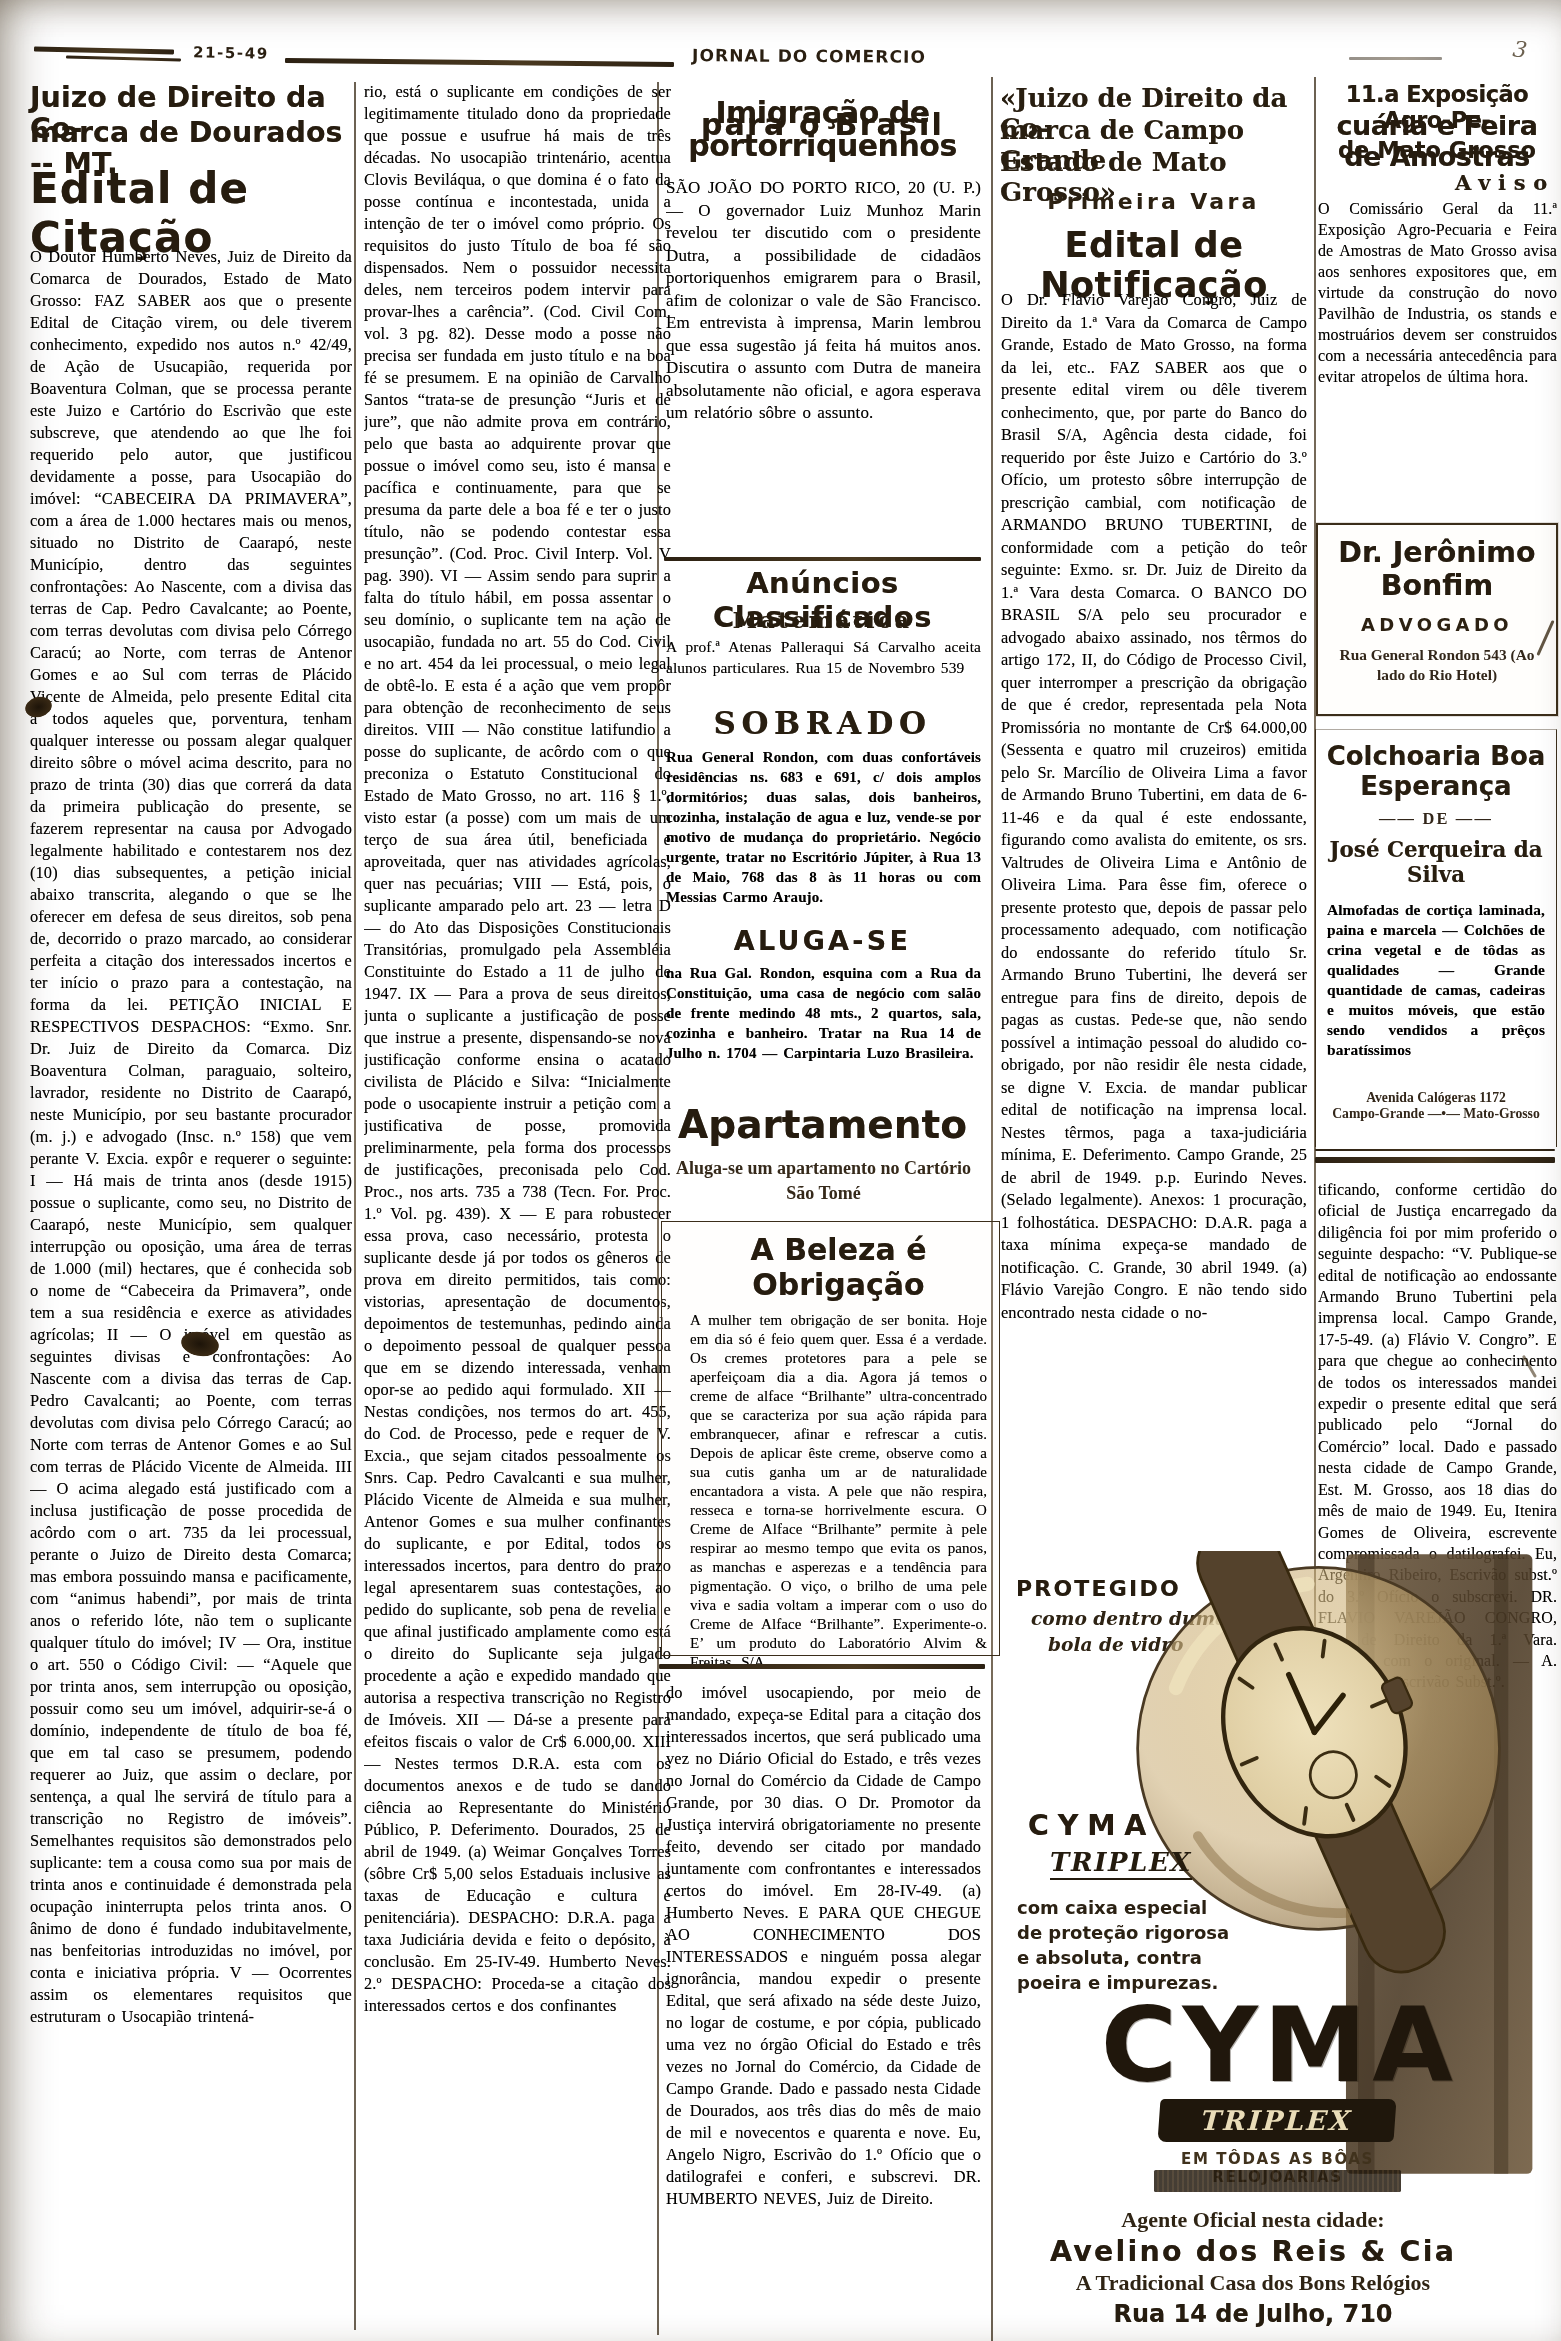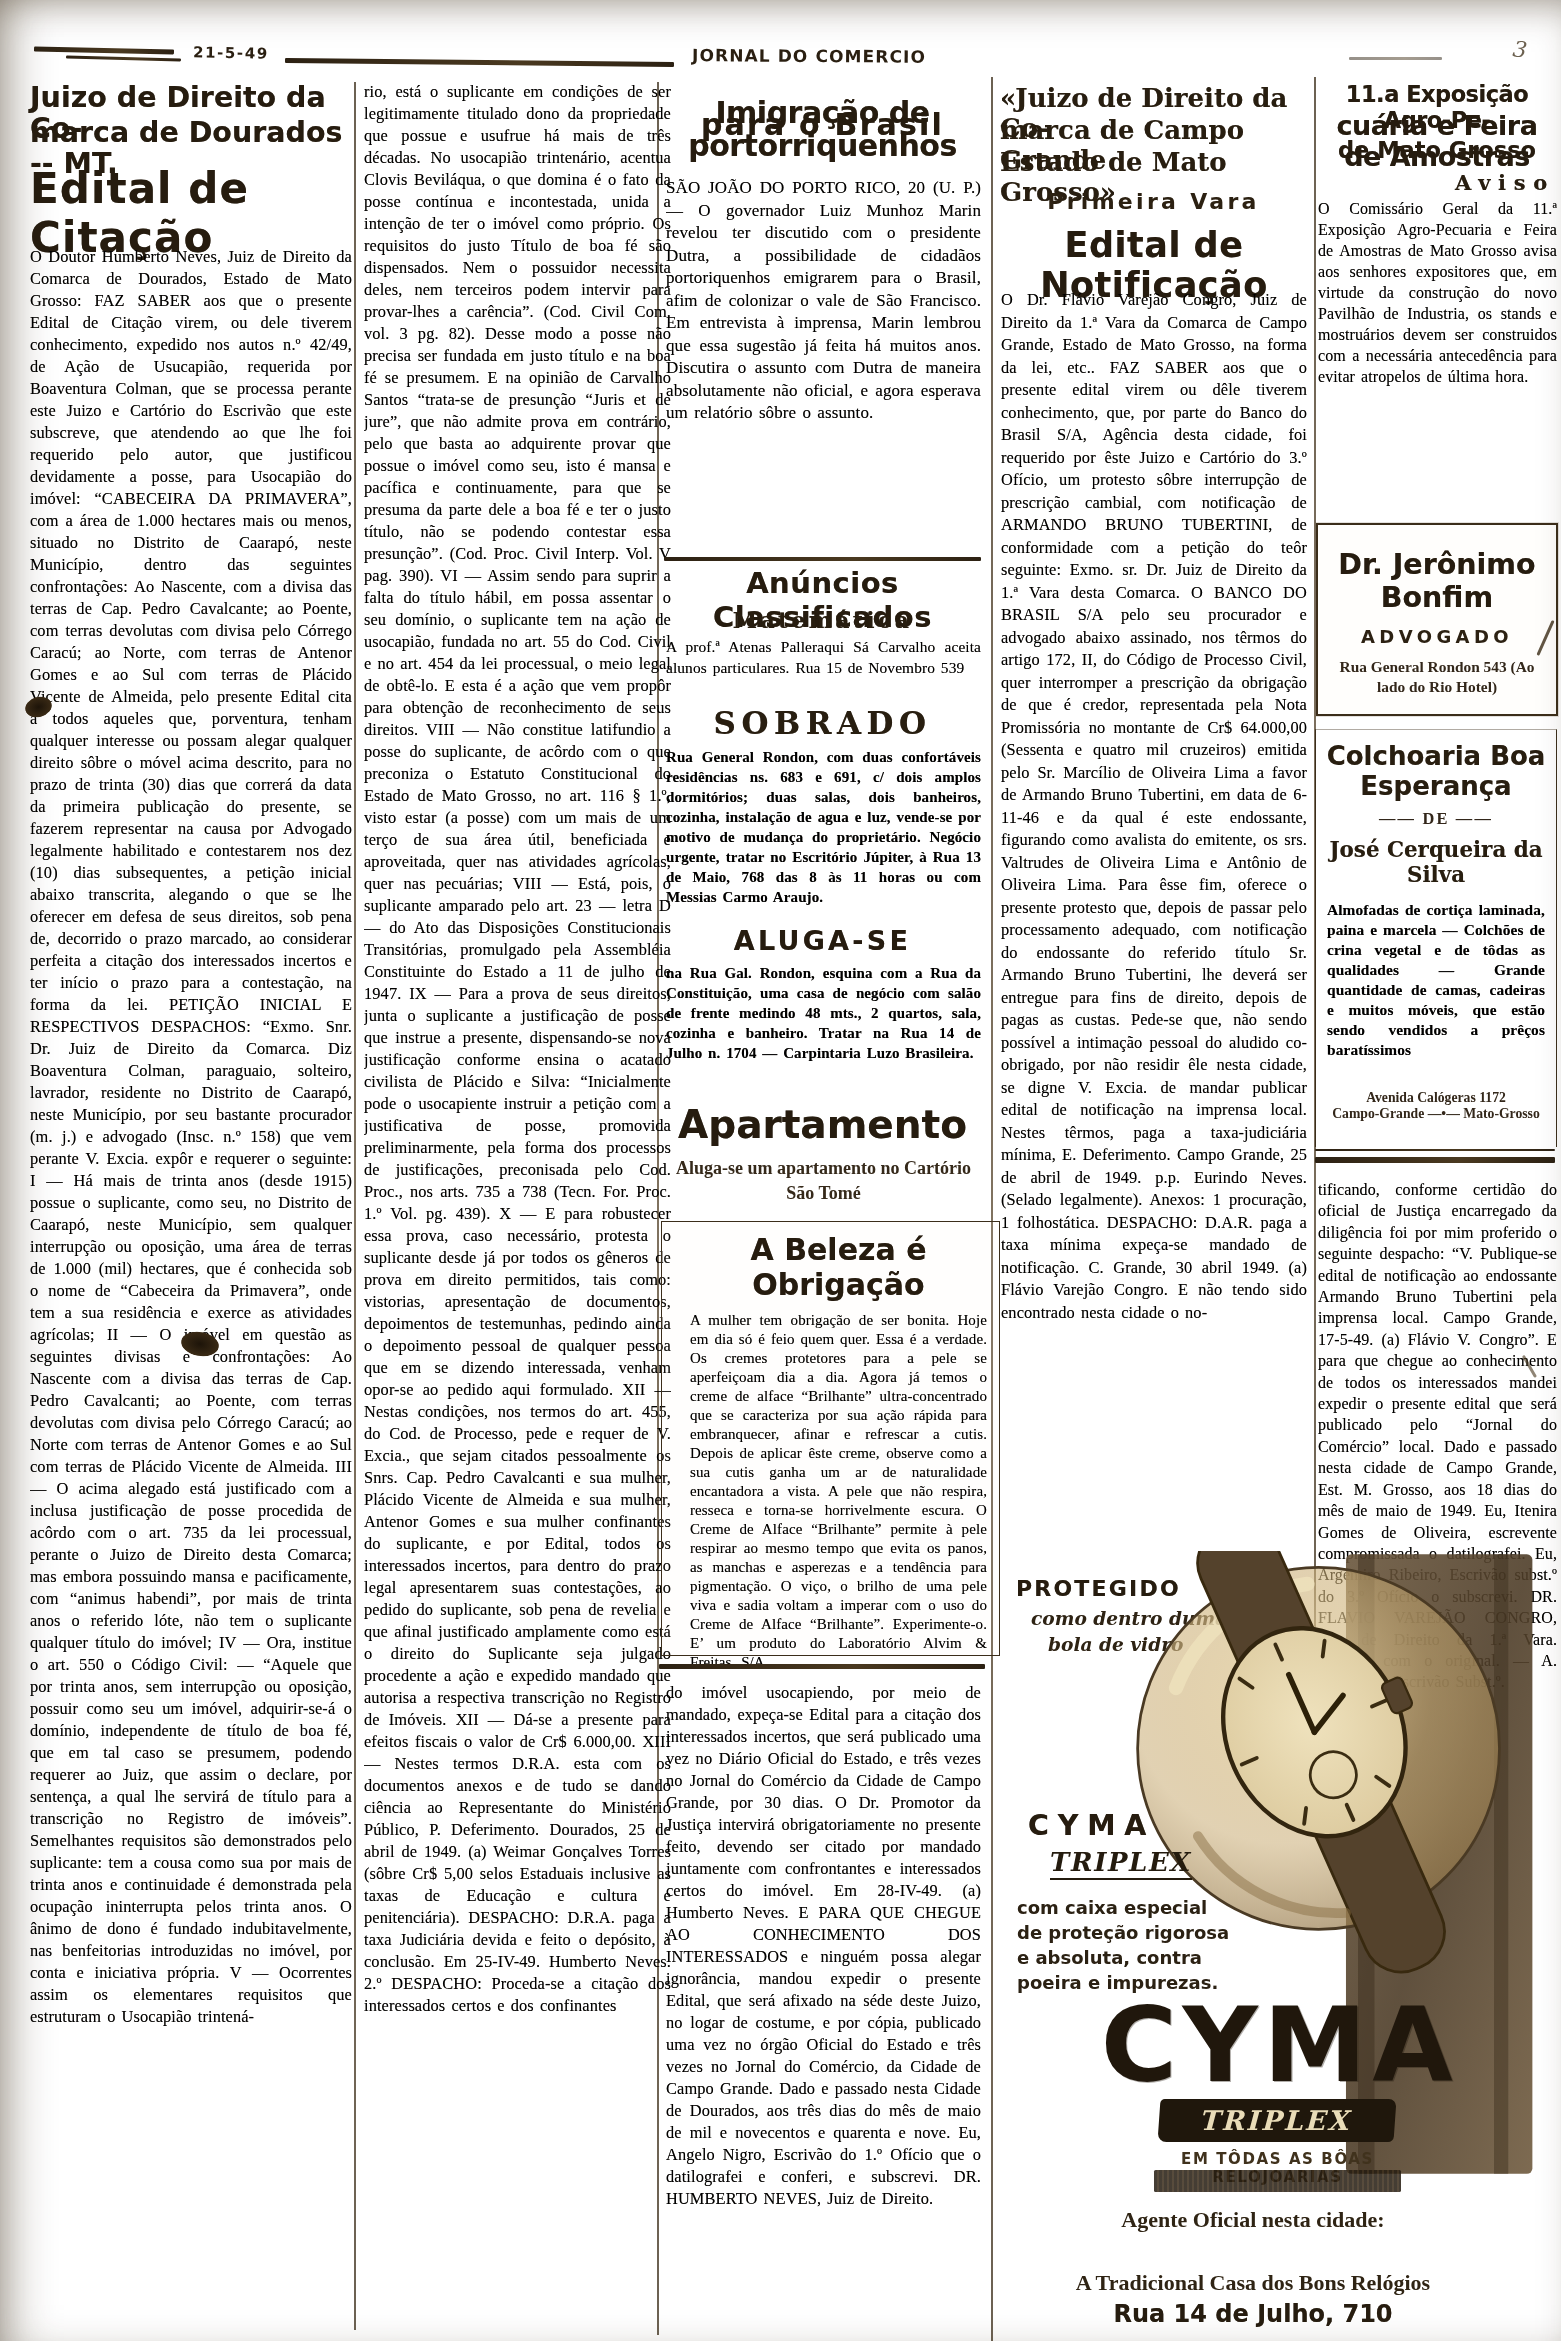--- a/index.html
+++ b/index.html
@@ -93,21 +93,21 @@
   <div class="abs slab ctr" style="left:997px;top:225px;width:314px;font-size:35px;letter-spacing:0.5px;">Edital de Notificação</div>
   <div class="abs jtext" style="left:1001px;top:289px;width:306px;height:1261px;line-height:22.5px;">O Dr. Flávio Varejão Congro, Juiz de Direito da 1.ª Vara da Comarca de Campo Grande, Estado de Mato Grosso, na forma da lei, etc.. FAZ SABER aos que o presente edital virem ou dêle tiverem conhecimento, que, por parte do Banco do Brasil S/A, Agência desta cidade, foi requerido por êste Juizo e Cartório do 3.º Ofício, um protesto sôbre interrupção de prescrição cambial, com notificação de ARMANDO BRUNO TUBERTINI, de conformidade com a petição do teôr seguinte: Exmo. sr. Dr. Juiz de Direito da 1.ª Vara desta Comarca. O BANCO DO BRASIL S/A pelo seu procurador e advogado abaixo assinado, nos têrmos do artigo 172, II, do Código de Processo Civil, quer interromper a prescrição da obrigação de que é credor, representada pela Nota Promissória no montante de Cr$ 64.000,00 (Sessenta e quatro mil cruzeiros) emitida pelo Sr. Marcílio de Oliveira Lima a favor de Armando Bruno Tubertini, em data de 6-11-46 e da qual é este endossante, figurando como avalista do emitente, os srs. Valtrudes de Oliveira Lima e Antônio de Oliveira Lima. Para êsse fim, oferece o presente protesto que, depois de passar pelo processamento adequado, com notificação do endossante do referido título Sr. Armando Bruno Tubertini, lhe deverá ser entregue para fins de direito, depois de pagas as custas. Pede-se que, não sendo possível a intimação pessoal do aludido co-obrigado, por não residir êle nesta cidade, se digne V. Excia. de mandar publicar edital de notificação na imprensa local. Nestes têrmos, paga a taxa-judiciária mínima, E. Deferimento. Campo Grande, 25 de abril de 1949. p.p. Eurindo Neves. (Selado legalmente). Anexos: 1 procuração, 1 folhostática. DESPACHO: D.A.R. paga a taxa mínima expeça-se mandado de notificação. C. Grande, 30 abril 1949. (a) Flávio Varejão Congro. E não tendo sido encontrado nesta cidade o no-</div>
 
   <div class="abs slab ctr" style="left:1317px;top:82px;width:240px;font-size:22.5px;line-height:1.15;letter-spacing:-0.5px;">11.a Exposição Agro-Pe-</div>
   <div class="abs slab ctr" style="left:1317px;top:110px;width:240px;font-size:27px;letter-spacing:-0.5px;">cuária e Feira de Amostras</div>
   <div class="abs slab ctr" style="left:1317px;top:137px;width:240px;font-size:22.5px;">de Mato Grosso</div>
   <div class="abs serifhead ctr" style="left:1373px;top:170px;width:240px;font-size:21px;letter-spacing:7.7px;padding-left:12px;">Aviso</div>
   <div class="abs jtext" style="left:1318px;top:198px;width:239px;height:307px;font-size:16px;line-height:21px;">O Comissário Geral da 11.ª Exposição Agro-Pecuaria e Feira de Amostras de Mato Grosso avisa aos senhores expositores que, em virtude da construção do novo Pavilhão de Industria, os stands e mostruários devem ser construidos com a necessária antecedência para evitar atropelos de última hora.</div>
 
   <div class="abs adbox2" style="left:1315px;top:522px;width:240px;height:191px;background:rgba(250,238,205,.05);">
-    <div class="slab ctr" style="margin-top:24px;font-size:28.5px;text-align:center;">Dr. Jerônimo Bonfim</div>
+    <div class="slab ctr" style="margin-top:12px;font-size:28.5px;text-align:center;">Dr. Jerônimo Bonfim</div>
     <div class="ctr" style="margin-top:12px;font-family:'DejaVu Sans',sans-serif;font-weight:bold;font-size:18px;letter-spacing:4.4px;color:#2c2112;">ADVOGADO</div>
     <div class="ctr" style="margin:10px 16.4px 0 16.4px;font-size:15.4px;line-height:20px;font-weight:bold;color:#33271a;">Rua General Rondon 543 (Ao lado do Rio Hotel)</div>
   </div>
 
   <div class="abs" style="left:1315px;top:729px;width:240px;height:417px;border-left:1.6px solid #3b2d1a;border-right:1.6px solid #3b2d1a;border-top:1.1px solid #3b2d1a66;">
     <div class="serifhead ctr" style="margin-top:11px;font-size:26px;font-family:'DejaVu Sans',sans-serif;">Colchoaria Boa</div>
     <div class="serifhead ctr" style="font-size:26px;font-family:'DejaVu Sans',sans-serif;">Esperança</div>
     <div class="ctr" style="margin-top:7.7px;font-size:16.4px;font-weight:bold;letter-spacing:2.2px;color:#32261a;">—— DE ——</div>
     <div class="serifhead ctr" style="margin-top:8.8px;font-size:21.4px;">José Cerqueira da Silva</div>
     <div class="jtext" style="margin:13px 11px 0 11px;height:181px;font-size:15.4px;line-height:20px;font-weight:bold;">Almofadas de cortiça laminada, paina e marcela — Colchões de crina vegetal e de tôdas as qualidades — Grande quantidade de camas, cadeiras e muitos móveis, que estão sendo vendidos a prêços baratíssimos</div>
@@ -175,20 +175,21 @@
 poeira e impurezas.</div>
 
     <div class="abs slab ctr" style="left:49px;top:433px;width:471px;font-size:104px;letter-spacing:5.5px;color:#20170c;text-shadow:1.1px 1.1px 0 rgba(32,23,12,.35);">CYMA</div>
     <div class="abs ribbon" style="left:164px;top:548px;width:236px;height:43px;">
       <div class="ctr" style="font-family:'DejaVu Serif',serif;font-style:italic;font-weight:bold;font-size:27px;color:#e9dcb8;line-height:43px;letter-spacing:2.2px;">TRIPLEX</div>
     </div>
     <div class="abs ctr" style="left:121px;top:599px;width:323px;font-family:'DejaVu Sans',sans-serif;font-size:15px;font-weight:bold;letter-spacing:1.6px;color:#40321d;">EM TÔDAS AS BÔAS RELOJOARIAS</div>
     <div class="abs grainband ni" style="left:159px;top:619px;width:247px;height:22px;"></div>
 
     <div class="abs ctr" style="left:33px;top:656px;width:450px;font-size:22px;color:#2f2414;font-weight:bold;">Agente Oficial nesta cidade:</div>
+    <div class="abs slab ctr" style="left:33px;top:684px;width:450px;font-size:28.5px;letter-spacing:2.2px;">Avelino dos Reis &amp; Cia</div>
     <div class="abs ctr" style="left:33px;top:719px;width:450px;font-size:22px;font-weight:bold;color:#2f2414;">A Tradicional Casa dos Bons Relógios</div>
     <div class="abs slab ctr" style="left:33px;top:749px;width:450px;font-size:24px;">Rua 14 de Julho, 710</div>
   </div>
 
   <div class="abs blot ni" style="left:25px;top:697px;width:27px;height:20px;transform:rotate(-15deg);"></div>
   <div class="abs blot ni" style="left:181px;top:1332px;width:38px;height:24px;transform:rotate(10deg);"></div>
   <div class="abs ni" style="left:1544px;top:619px;width:3.3px;height:38px;background:#3a2b15;border-radius:1.6px;transform:rotate(24deg);opacity:.8;"></div>
   <div class="abs ni" style="left:1528px;top:1354px;width:2.7px;height:25px;background:#453319;border-radius:1.6px;transform:rotate(-30deg);opacity:.6;"></div>
 </div>
 

